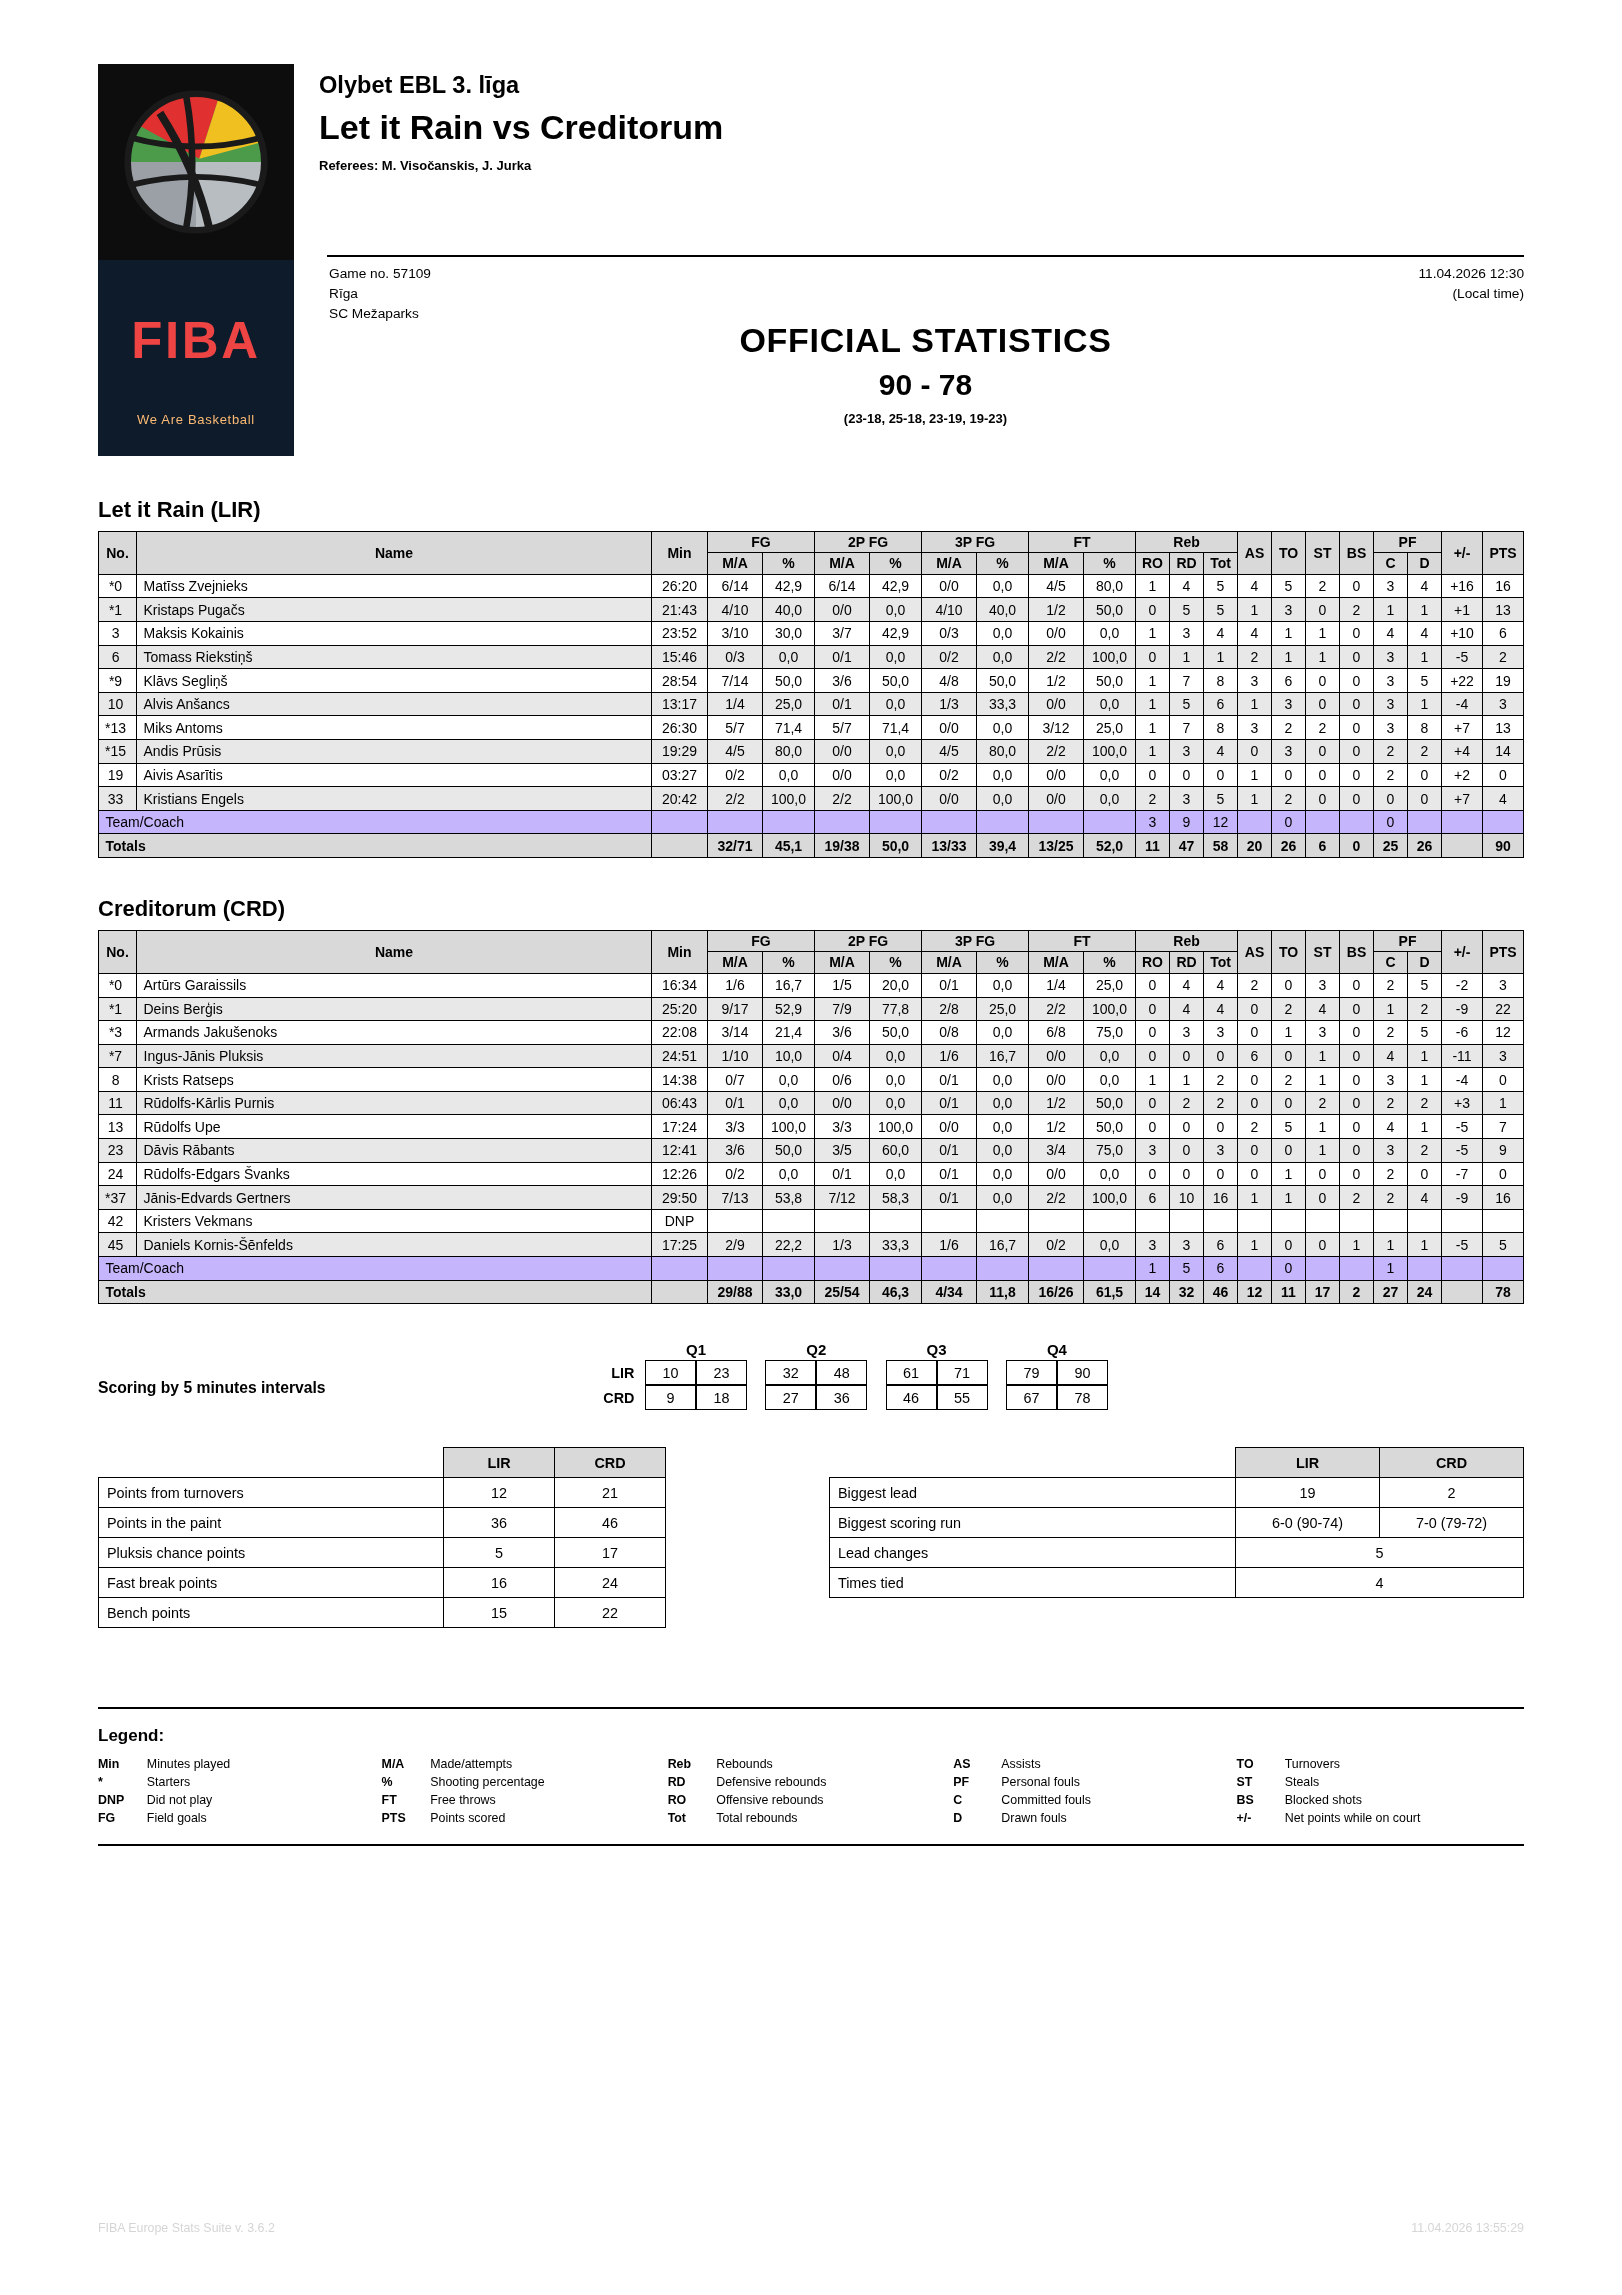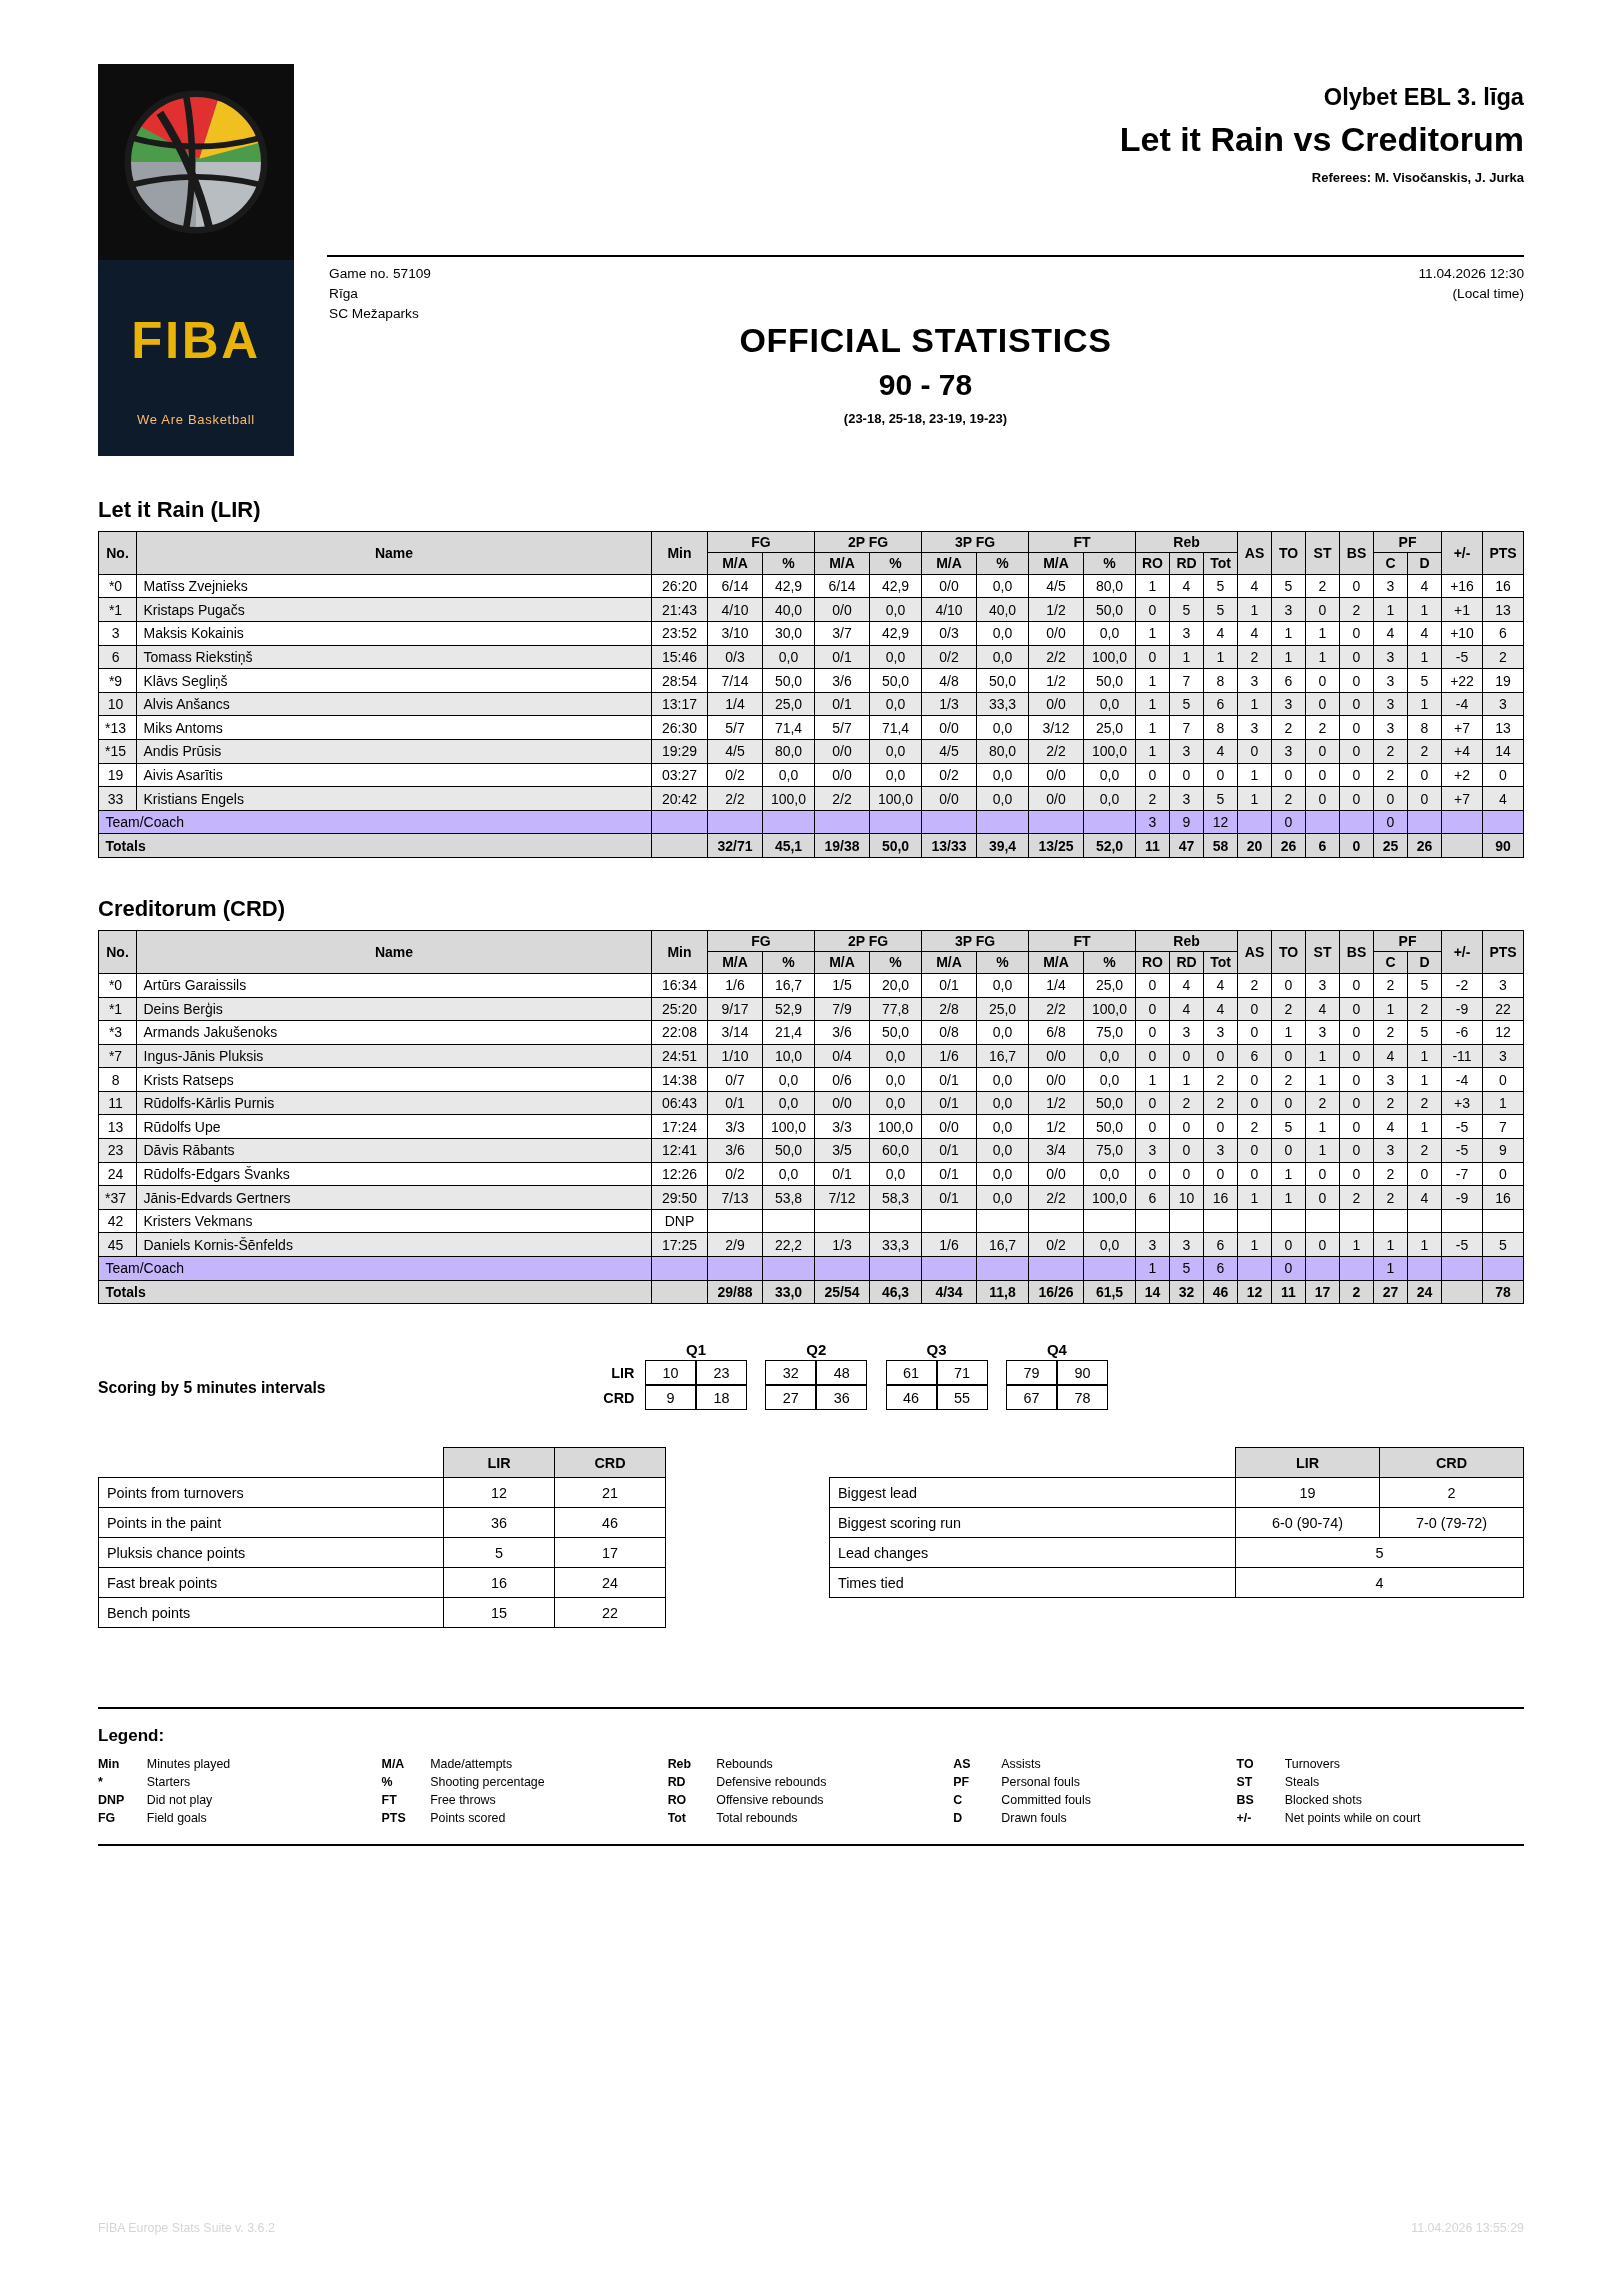--- a/index.html
+++ b/index.html
@@ -48,44 +48,43 @@
     background: #0d1b2a;
     position: relative;
     overflow: hidden;
   }
   .fiba-word {
     position: absolute;
     top: 51px;
     left: 0;
     width: 100%;
     text-align: center;
-    color: #eab308;
+    color: #ef4444;
     font-size: 51px;
     font-weight: bold;
     letter-spacing: 2.6px;
     font-family: "Liberation Sans", sans-serif;
   }
   .fiba-tag {
     position: absolute;
     bottom: 29px;
     left: 0;
     width: 100%;
     text-align: center;
     color: #fdba74;
     font-size: 13px;
     letter-spacing: 0.7px;
   }
 
   .title-area {
     position: absolute;
-    left: 328px;
+    left: 319px;
     right: 98px;
     top: 72px;
-    text-align: right;
-    margin-top: 12px;
+    text-align: left;
   }
   .competition {
     font-size: 23.6px;
     font-weight: bold;
     margin-bottom: 9.2px;
   }
   .matchup {
     font-size: 34px;
     font-weight: bold;
     margin-bottom: 10.5px;

